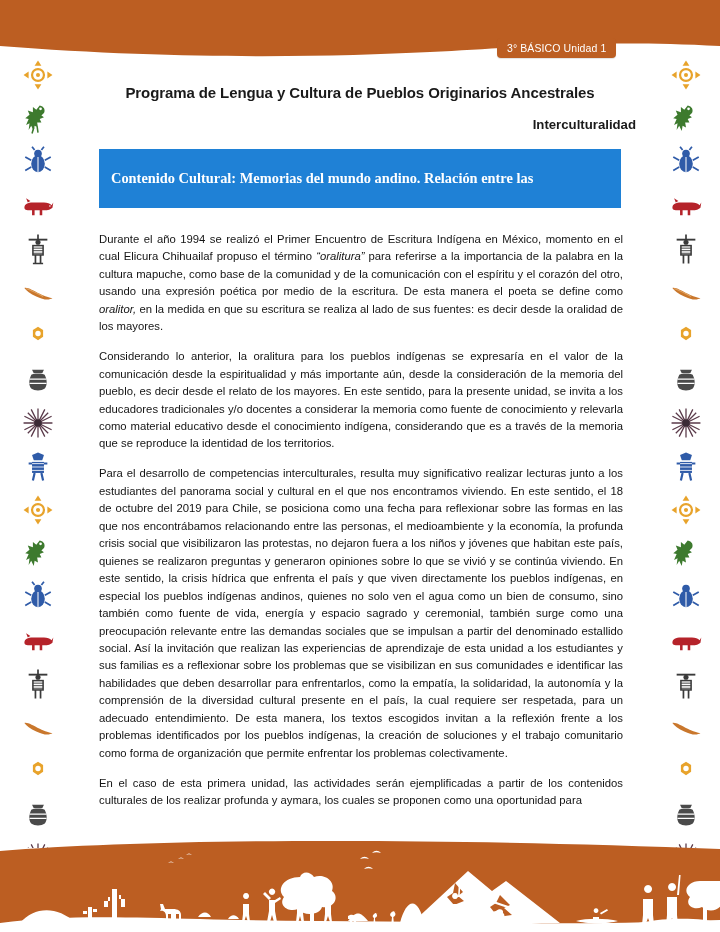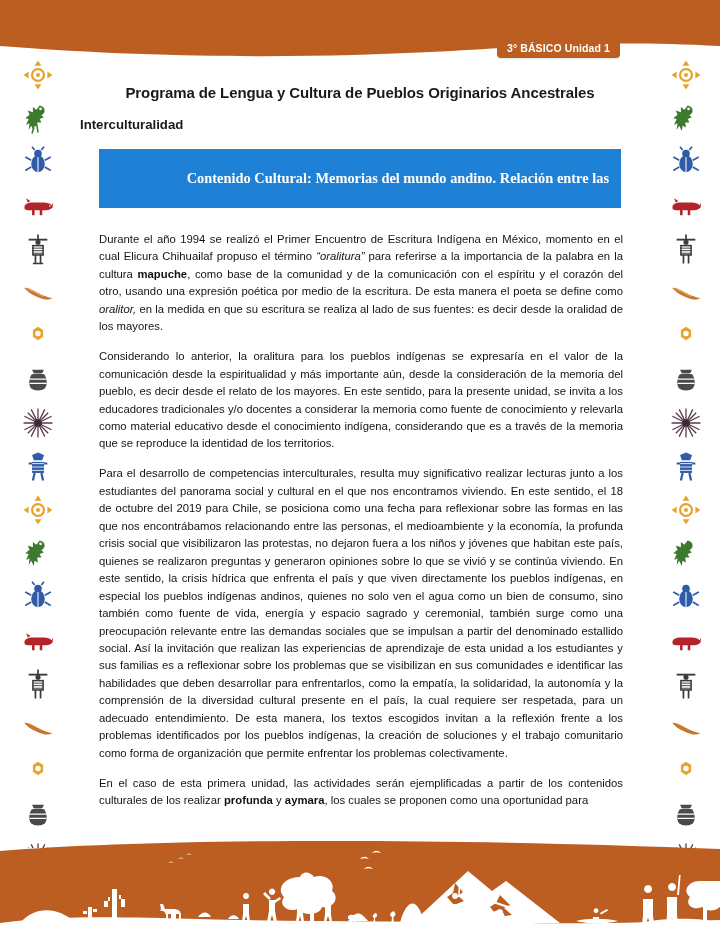--- a/index.html
+++ b/index.html
@@ -39,21 +39,21 @@
     left: 497px;
     top: 38px;
     height: 20px;
     padding: 0 10px;
     display: flex;
     align-items: center;
     justify-content: center;
     background: #bc5e22;
     color: #ffffff;
     font-size: 10.5px;
-    font-weight: 700;
+    font-weight: 400;
     border-radius: 4px;
     letter-spacing: 0.1px;
     white-space: nowrap;
     box-shadow: 0 1px 1px rgba(0,0,0,0.12);
   }
   .unit-tab-stem {
     position: absolute;
     left: 560px;
     top: 30px;
     width: 3px;
@@ -90,40 +90,40 @@
     top: 84px;
     width: 528px;
     text-align: center;
     font-size: 15px;
     font-weight: bold;
     color: #1a1a1a;
     letter-spacing: -0.1px;
   }
   .hdr-sub {
     position: absolute;
-    left: 80px;
+    left: 108px;
     top: 117px;
     width: 528px;
-    text-align: left;
+    text-align: right;
     font-size: 13.2px;
     font-weight: bold;
     color: #1a1a1a;
   }
 
   
   .blue-banner {
     position: absolute;
     left: 99px;
     top: 149px;
     width: 522px;
     height: 59px;
     background: #1f81d6;
     display: flex;
     align-items: center;
-    justify-content: flex-end;
+    justify-content: flex-start;
     box-sizing: border-box;
     padding: 0 12px;
   }
   .blue-banner-text {
     color: #ffffff;
     font-family: "Liberation Serif", serif;
     font-weight: bold;
     font-size: 14.4px;
     line-height: 1.38;
     text-align: center;
@@ -137,21 +137,21 @@
     width: 524px;
   }
   .para {
     font-size: 11.3px;
     line-height: 1.545;
     color: #141414;
     text-align: justify;
     margin: 0 0 12.5px 0;
   }
   .para em { }
-  .para b  { font-weight: bold; }
+  .para b  { font-weight: normal; }
 
   
   .bottom-band {
     position: absolute;
     left: 0;
     bottom: 0;
     width: 720px;
     height: 95px;
     pointer-events: none;
   }

